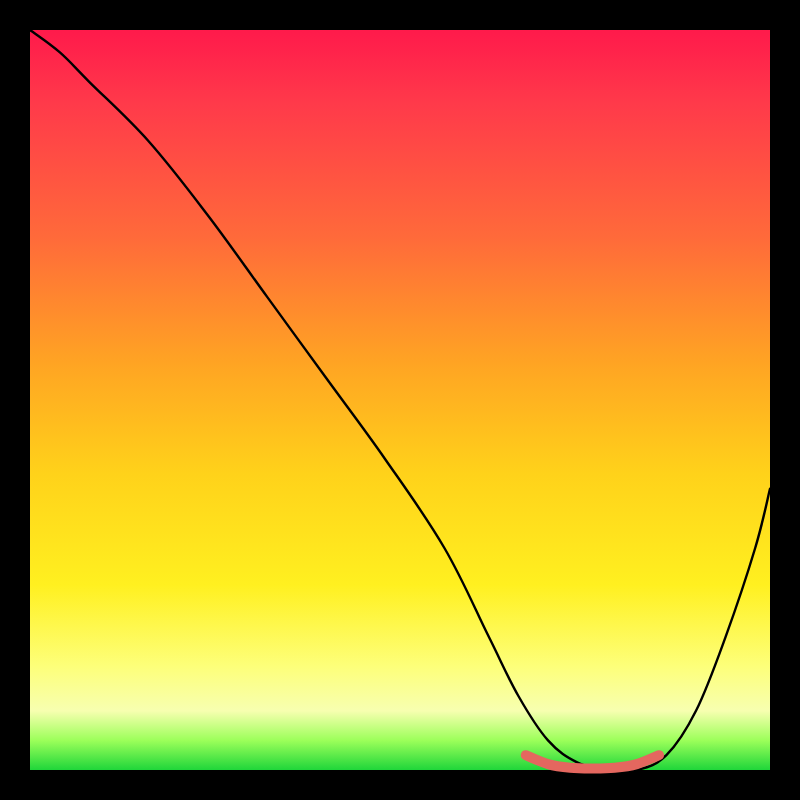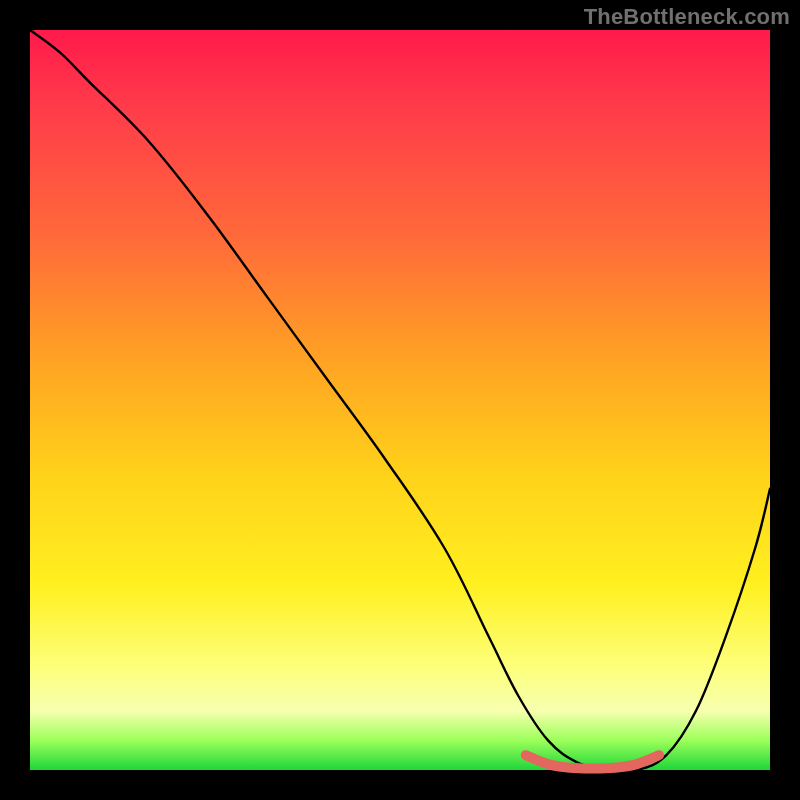--- a/index.html
+++ b/index.html
@@ -57,21 +57,20 @@
     width: 740px;
     height: 740px;
     overflow: visible;
   }
 </style>
 </head>
 <body>
 
 <div class="frame">
 
-  <div class="watermark">TheBottleneck.com</div>
 
   <div class="plot">
     <svg class="curves" viewBox="0 0 740 740" preserveAspectRatio="none">
       <path id="main-curve" fill="none" stroke="#000" stroke-width="2.4" stroke-linecap="round" stroke-linejoin="round" d="M 0.00 0.00 C 5.33 4.00, 18.94 12.88, 29.60 22.20 C 40.26 31.52, 43.22 35.82, 59.20 51.80 C 75.18 67.78, 97.09 87.02, 118.40 111.00 C 139.71 134.98, 156.29 157.03, 177.60 185.00 C 198.91 212.97, 215.49 237.10, 236.80 266.40 C 258.11 295.70, 274.69 318.50, 296.00 347.80 C 317.31 377.10, 333.89 398.56, 355.20 429.20 C 376.51 459.84, 395.75 486.03, 414.40 518.00 C 433.05 549.97, 445.48 580.16, 458.80 606.80 C 472.12 633.44, 477.74 647.35, 488.40 666.00 C 499.06 684.65, 507.34 698.41, 518.00 710.40 C 528.66 722.39, 536.94 727.27, 547.60 732.60 C 558.26 737.93, 566.54 738.67, 577.20 740.00 C 587.86 741.33, 596.14 742.66, 606.80 740.00 C 617.46 737.34, 625.74 735.86, 636.40 725.20 C 647.06 714.54, 655.34 702.11, 666.00 680.80 C 676.66 659.49, 684.94 636.10, 695.60 606.80 C 706.26 577.50, 717.21 544.64, 725.20 518.00 C 733.19 491.36, 737.34 469.46, 740.00 458.80"></path>
       <path id="sweet-spot" fill="none" stroke="#e4675f" stroke-width="10" stroke-linecap="round" stroke-linejoin="round" d="M 495.80 725.20 C 499.80 726.80, 510.01 731.82, 518.00 734.08 C 525.99 736.34, 532.21 736.98, 540.20 737.78 C 548.19 738.58, 554.41 738.52, 562.40 738.52 C 570.39 738.52, 576.61 738.58, 584.60 737.78 C 592.59 736.98, 598.81 736.34, 606.80 734.08 C 614.79 731.82, 625.00 726.80, 629.00 725.20"></path>
     </svg>
   </div>
 
 </div>
 

